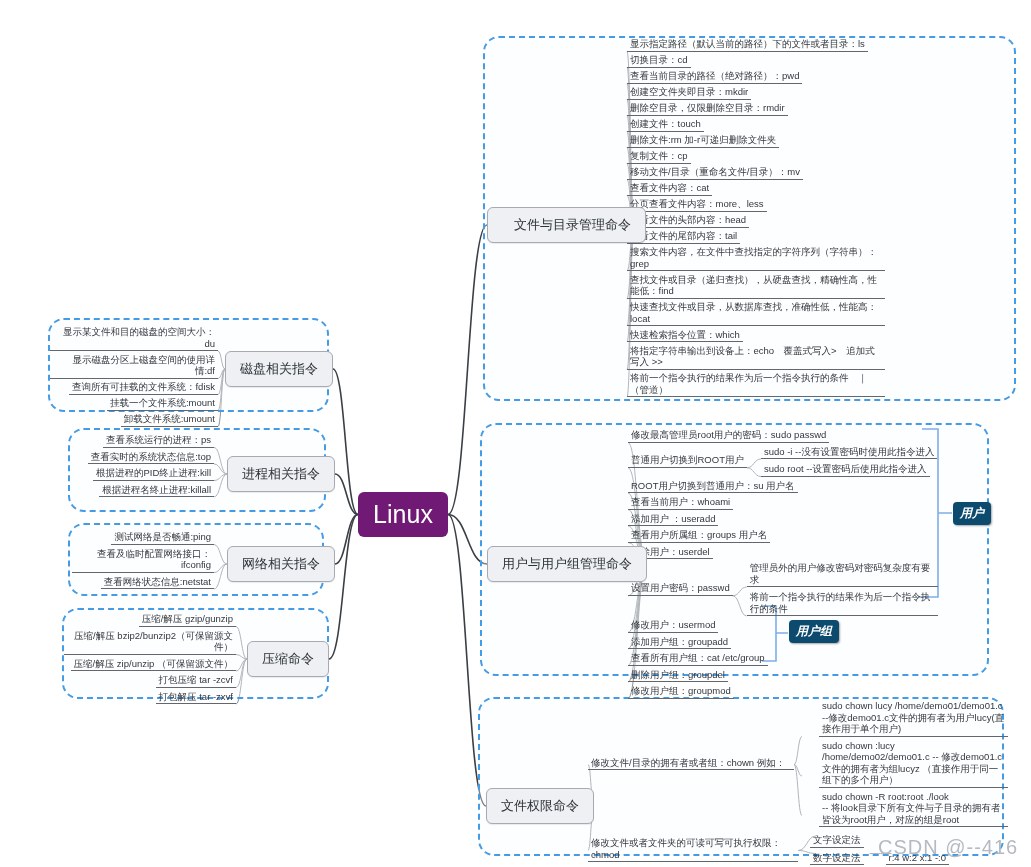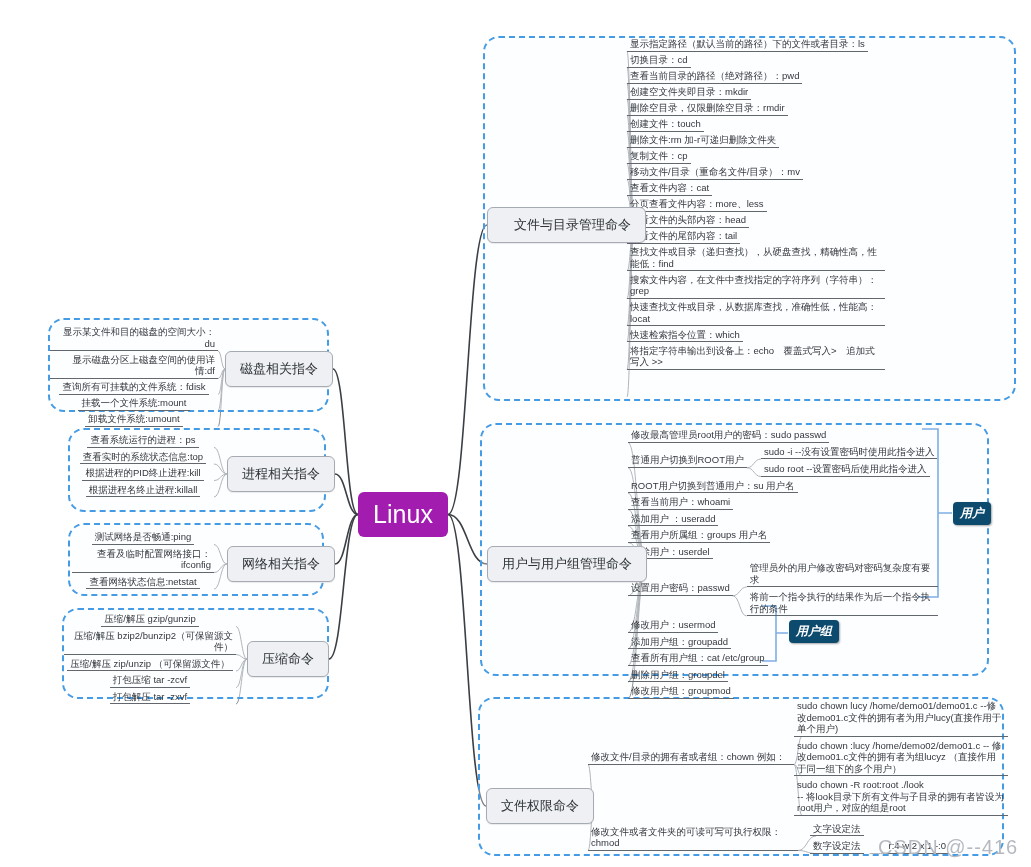--- a/index.html
+++ b/index.html
@@ -4,26 +4,26 @@
 <style>
   html,body{margin:0;padding:0;background:#fff;}
   #canvas{position:relative;width:1031px;height:867px;background:#ffffff;overflow:hidden;
           font-family:"Liberation Sans","DejaVu Sans",sans-serif;}
   #wires{position:absolute;left:0;top:0;width:1031px;height:867px;pointer-events:none;}
   .group{position:absolute;border:2px dashed #459be4;border-radius:16px;background:rgba(250,253,255,0.35);}
   .topic{position:absolute;background:#eef0f3;border:1px solid #a6abb3;border-radius:6px;
          padding:8px 14px;font-size:13px;color:#2e3338;white-space:nowrap;z-index:3;
          box-shadow:0 1px 1px rgba(0,0,0,0.08);}
   .col{position:absolute;display:flex;flex-direction:column;z-index:2;}
-  .ralign{align-items:center;text-align:right;}
+  .ralign{align-items:flex-end;text-align:right;}
   .leaf{font-size:9.5px;line-height:11.5px;color:#33373c;border-bottom:1px solid #62676d;
         padding:0 3px 1px 3px;width:fit-content;max-width:100%;white-space:pre-line;}
   .row{display:flex;align-items:center;}
   .kids{display:flex;flex-direction:column;margin-left:14px;}
-  #node-linux{position:absolute;left:358px;top:492px;width:90px;height:45px;background:#a21caf;
+  #node-linux{position:absolute;left:358px;top:492px;width:90px;height:45px;background:#701a75;
         border-radius:6px;color:#ffffff;font-size:25px;display:flex;align-items:center;
         justify-content:center;z-index:4;}
   .badge{position:absolute;background:#0c4a6e;color:#ffffff;font-size:12px;font-weight:bold;
          font-style:italic;padding:3px 7px;border-radius:4px;z-index:4;box-shadow:1px 1px 2px rgba(0,0,0,0.35);}
   .watermark{position:absolute;left:878px;top:836px;font-size:20px;color:#b6bac0;
              letter-spacing:1px;z-index:5;}
   .g1{gap:2.5px;} .g3{gap:3px;} .g4{gap:4px;}
   .plabel{flex:0 0 auto;}
 </style>
 </head>
@@ -129,25 +129,26 @@
     <div class="leaf">创建空文件夹即目录：mkdir</div>
     <div class="leaf">删除空目录，仅限删除空目录：rmdir</div>
     <div class="leaf">创建文件：touch</div>
     <div class="leaf">删除文件:rm 加-r可递归删除文件夹</div>
     <div class="leaf">复制文件：cp</div>
     <div class="leaf">移动文件/目录（重命名文件/目录）：mv</div>
     <div class="leaf">查看文件内容：cat</div>
     <div class="leaf">分页查看文件内容：more、less</div>
     <div class="leaf">查看文件的头部内容：head</div>
     <div class="leaf">查看文件的尾部内容：tail</div>
+    <div class="leaf">搜索文件内容，在文件中查找指定的字符序列（字符串）：grep</div>
     <div class="leaf">查找文件或目录（递归查找），从硬盘查找，精确性高，性能低：find</div>
-    <div class="leaf">搜索文件内容，在文件中查找指定的字符序列（字符串）：grep</div>
     <div class="leaf">快速查找文件或目录，从数据库查找，准确性低，性能高：locat</div>
     <div class="leaf">快速检索指令位置：which</div>
     <div class="leaf">将指定字符串输出到设备上：echo　覆盖式写入&gt;　追加式写入 &gt;&gt;</div>
+    <div class="leaf">将前一个指令执行的结果作为后一个指令执行的条件　｜（管道）</div>
   </div>
 
   <div class="col g3" style="left:628px;top:429px;width:310px;">
     <div class="leaf">修改最高管理员root用户的密码：sudo passwd</div>
     <div class="row">
       <div class="leaf plabel" id="u-switch-root">普通用户切换到ROOT用户</div>
       <div class="kids g4">
         <div class="leaf">sudo -i  --没有设置密码时使用此指令进入</div>
         <div class="leaf">sudo root --设置密码后使用此指令进入</div>
       </div>
@@ -170,21 +171,21 @@
     <div class="leaf">删除用户组：groupdel</div>
     <div class="leaf">修改用户组：groupmod</div>
   </div>
 
   <div class="badge" style="left:953px;top:502px;">用户</div>
   <div class="badge" style="left:789px;top:620px;">用户组</div>
 
   <div class="col" style="left:588px;top:700px;width:420px;gap:7px;">
     <div class="row">
       <div class="leaf plabel" id="p-chown" style="width:200px;">修改文件/目录的拥有者或者组：chown  例如：</div>
-      <div class="kids g3" style="width:214px;margin-left:0;">
+      <div class="kids g3" style="width:214px;margin-left:25px;">
         <div class="leaf">sudo chown lucy  /home/demo01/demo01.c --修改demo01.c文件的拥有者为用户lucy(直接作用于单个用户)</div>
         <div class="leaf">sudo chown :lucy /home/demo02/demo01.c -- 修改demo01.c文件的拥有者为组lucyz （直接作用于同一组下的多个用户）</div>
         <div class="leaf">sudo chown -R root:root ./look
 -- 将look目录下所有文件与子目录的拥有者皆设为root用户，对应的组是root</div>
       </div>
     </div>
     <div class="row">
       <div class="leaf plabel" id="p-chmod" style="width:204px;">修改文件或者文件夹的可读可写可执行权限：chmod</div>
       <div class="kids g4" style="margin-left:12px;">
         <div class="leaf">文字设定法</div>

